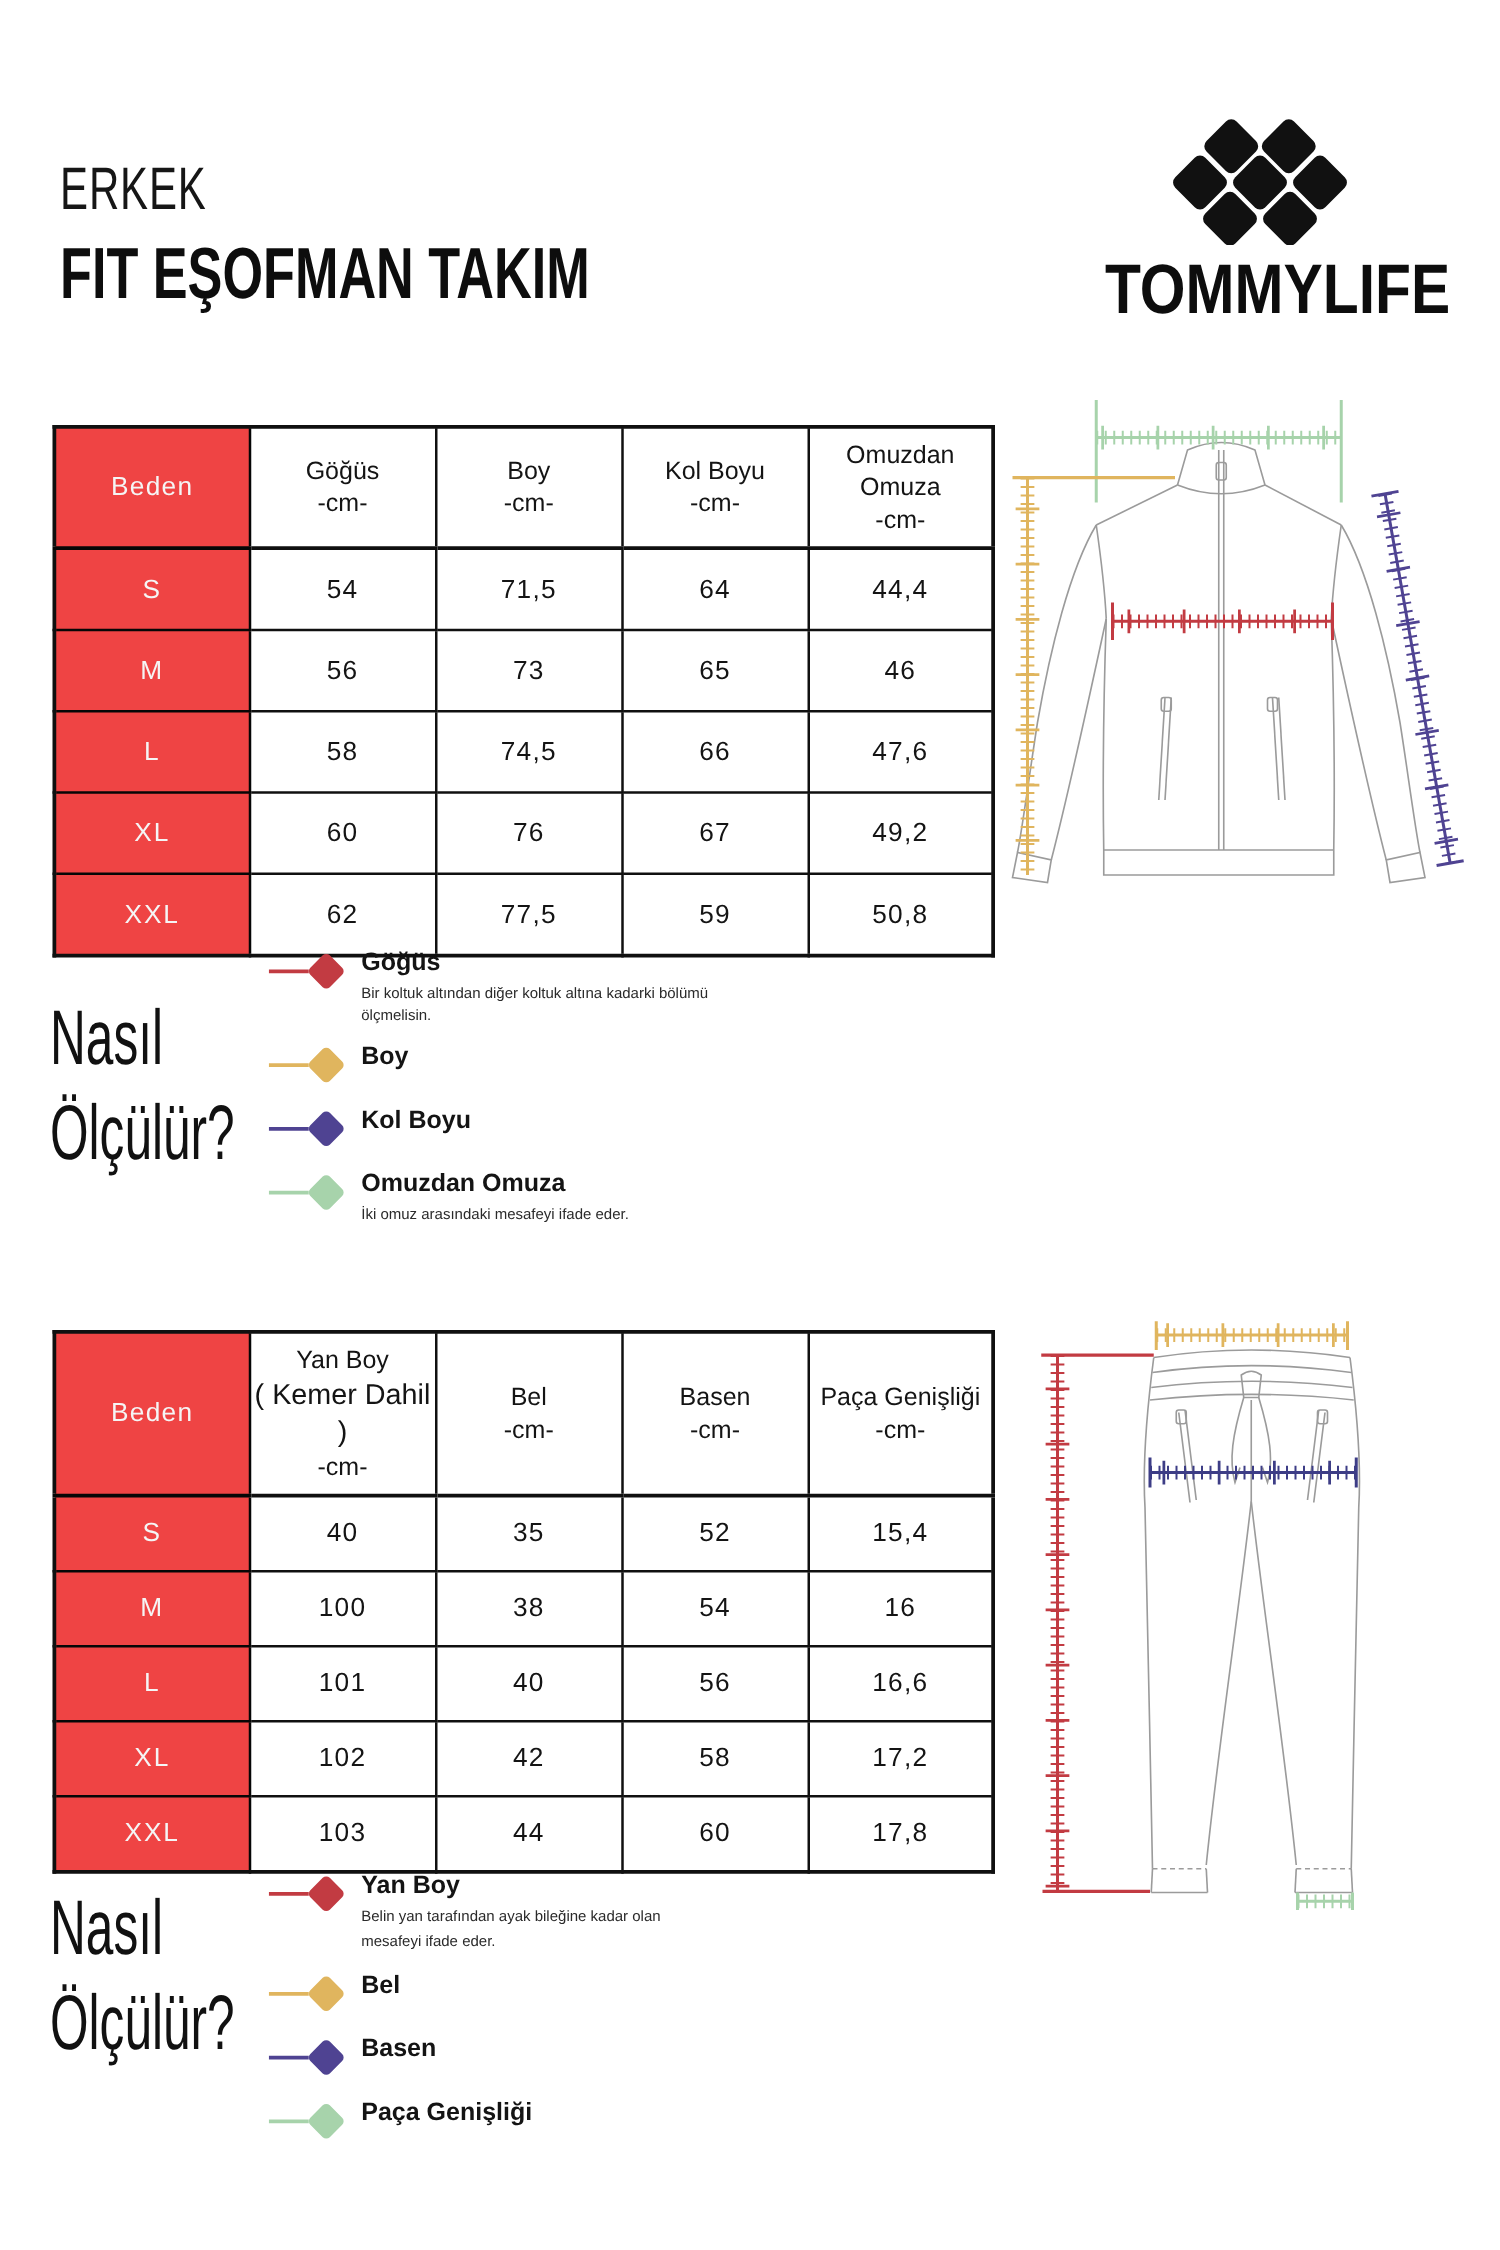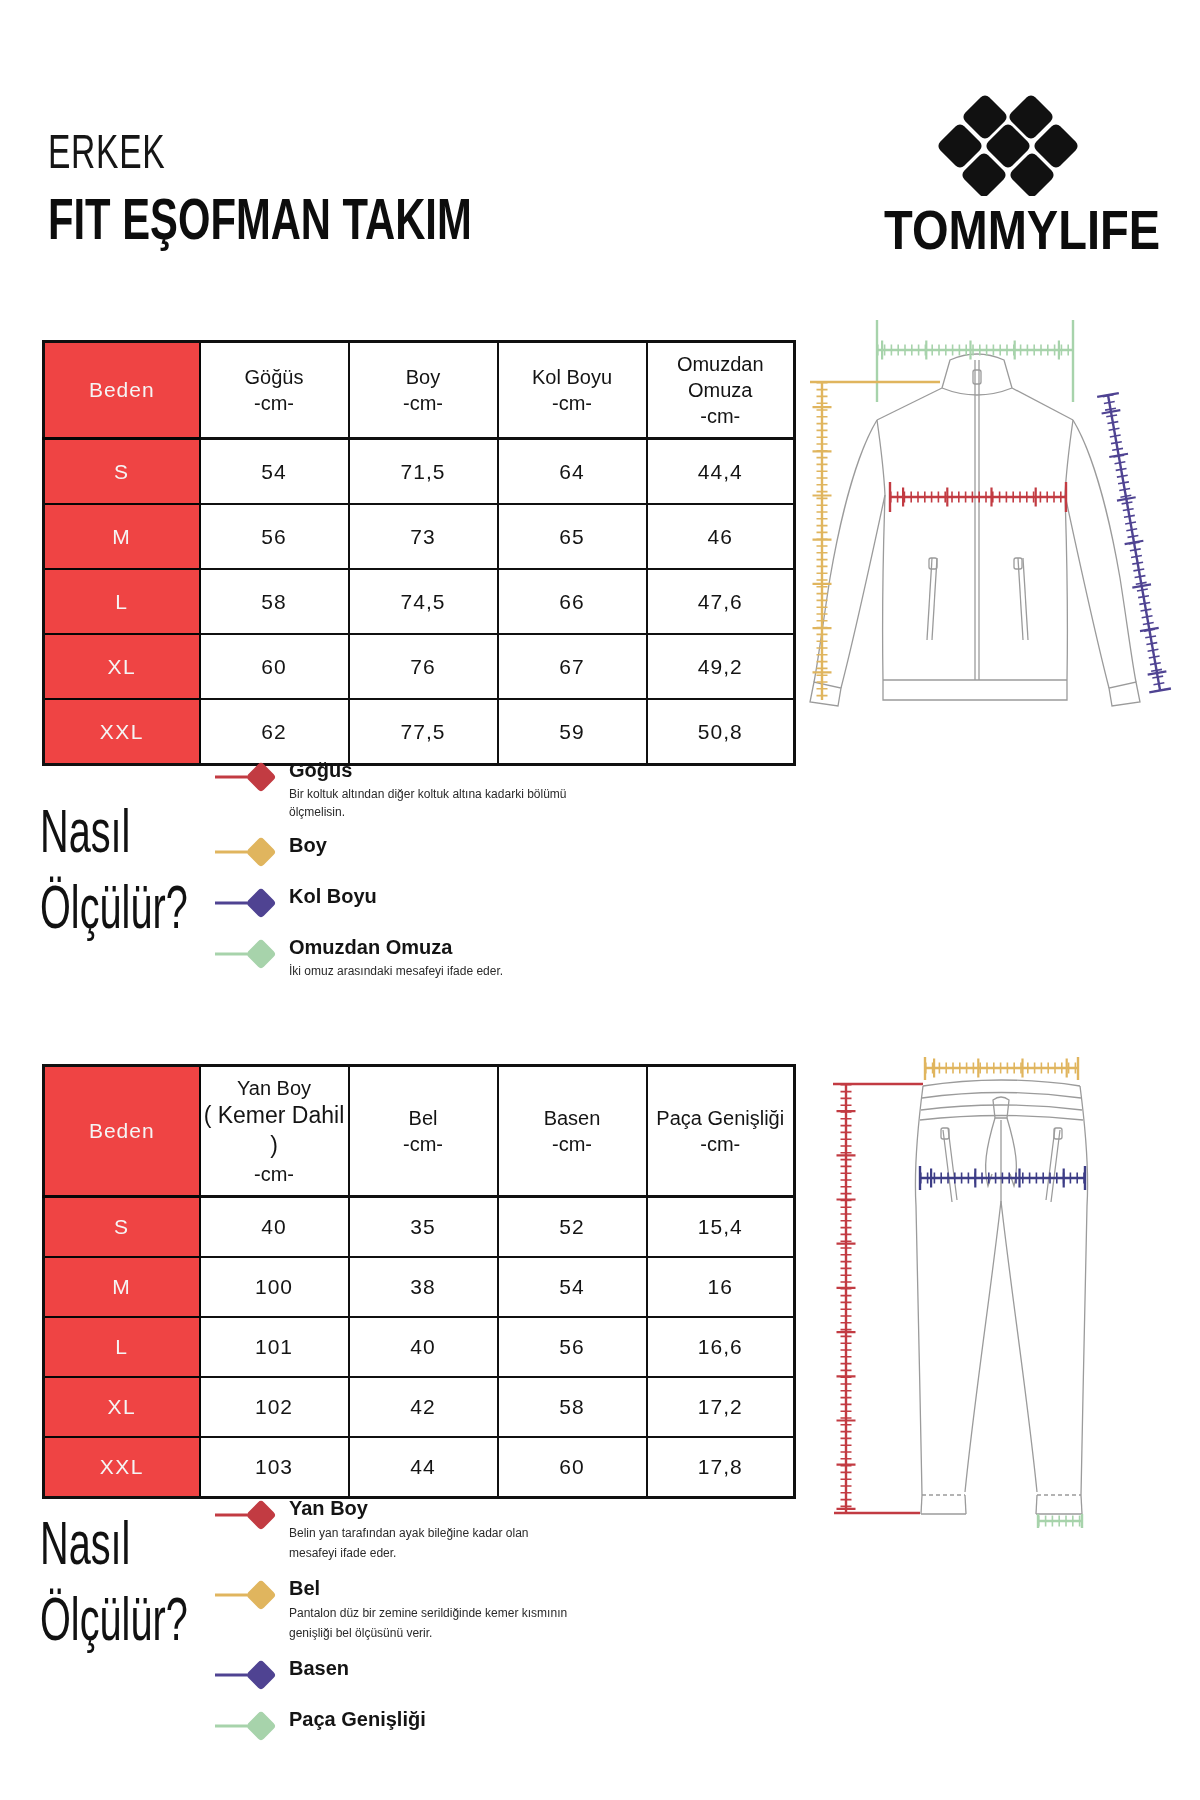--- a/index.html
+++ b/index.html
@@ -436,22 +436,20 @@
 mesafeyi ifade eder.</div>
       </div>
     </div>
     <div class="legend-item">
       <svg class="marker c-gold" width="62" height="40" viewBox="0 0 62 40">
         <line x1="0" y1="20" x2="32" y2="20" stroke="currentColor" stroke-width="3"></line>
         <rect x="35" y="9" width="22" height="22" rx="4" transform="rotate(45 46 20)" fill="currentColor"></rect>
       </svg>
       <div class="legend-texts">
         <div class="legend-label">Bel</div>
-        <div class="legend-desc">Pantalon düz bir zemine serildiğinde kemer kısmının
-genişliği bel ölçüsünü verir.</div>
       </div>
     </div>
     <div class="legend-item">
       <svg class="marker c-purple" width="62" height="40" viewBox="0 0 62 40">
         <line x1="0" y1="20" x2="32" y2="20" stroke="currentColor" stroke-width="3"></line>
         <rect x="35" y="9" width="22" height="22" rx="4" transform="rotate(45 46 20)" fill="currentColor"></rect>
       </svg>
       <div class="legend-texts">
         <div class="legend-label">Basen</div>
       </div>

